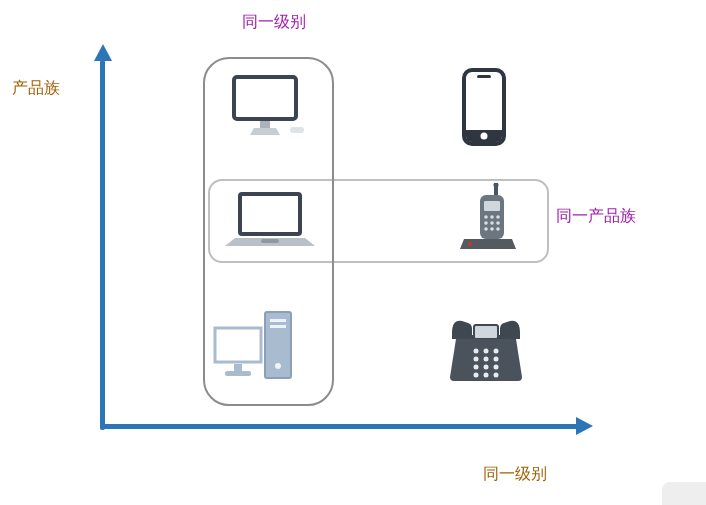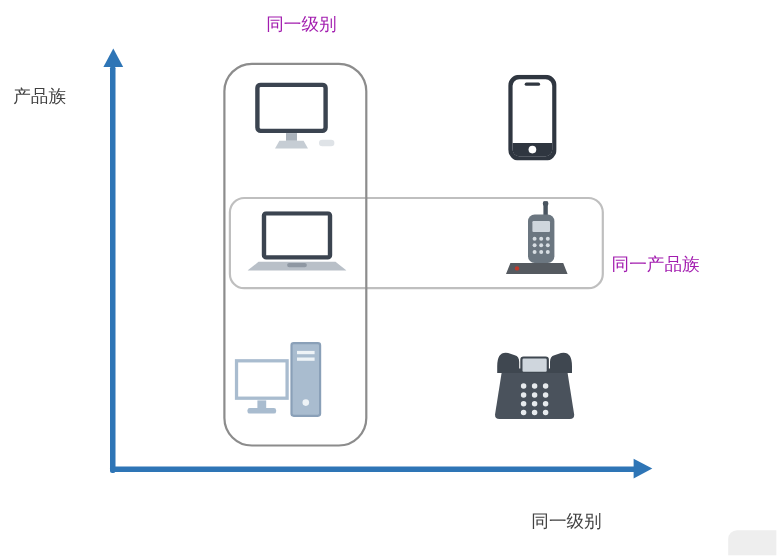--- a/index.html
+++ b/index.html
@@ -10,21 +10,21 @@
   .canvas {
     position: relative;
     width: 706px;
     height: 505px;
     background: #ffffff;
     overflow: hidden;
   }
   .label {
     position: absolute;
     font-size: 16px;
-    color: #404040;
+    color: #a16207;
     white-space: nowrap;
   }
   .annotation {
     position: absolute;
     font-size: 16px;
     color: #a21caf;
     white-space: nowrap;
     text-align: center;
   }
   
@@ -94,21 +94,21 @@
 
   <div class="axis-line-y"></div>
   <div class="axis-arrow-up"></div>
   <div class="axis-line-x"></div>
   <div class="axis-arrow-right"></div>
 
   <div class="label" style="left:12px; top:78px;">产品族</div>
   <div class="label" style="left:483px; top:464px;">同一级别</div>
 
   <div class="annotation" style="left:242px; top:12px;">同一级别</div>
-  <div class="annotation" style="left:556px; top:206px;margin-top:24px;">同一产品族</div>
+  <div class="annotation" style="left:556px; top:206px;">同一产品族</div>
 
   <div class="group-horizontal"></div>
   <div class="group-vertical"></div>
 
   <div class="icon" style="left:228px; top:75px;">
     <svg width="80" height="64" viewBox="0 0 80 64">
       <rect x="6" y="2" width="62" height="42" rx="3" fill="#ffffff" stroke="#3b4450" stroke-width="4"></rect>
       <rect x="32" y="46" width="10" height="7" fill="#aab2bb"></rect>
       <path d="M22 60 L52 60 L48 53 L26 53 Z" fill="#c6cdd4"></path>
       <rect x="62" y="52" width="14" height="6" rx="3" fill="#dfe3e7"></rect>

